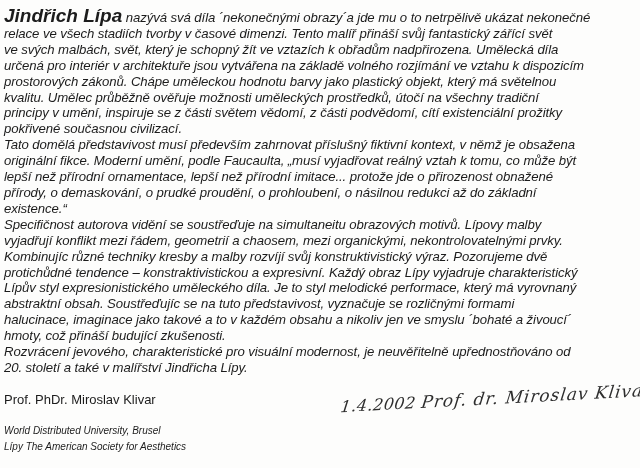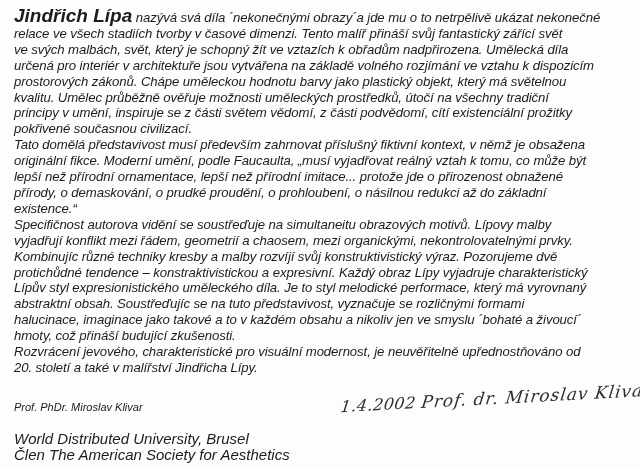--- a/index.html
+++ b/index.html
@@ -6,48 +6,47 @@
   html, body { width: 640px; height: 468px; }
   body {
     background: #fdfdfc;
     font-family: "Liberation Sans", sans-serif;
     overflow: hidden;
   }
   .page {
     position: relative;
     width: 640px;
     height: 413px;
-    padding: 8px 10px 0 14px;
+    padding: 8px 10px 0 4px;
     color: #1c1c1c;
   }
   .body-text {
     font-style: italic;
     font-size: 13.2px;
     line-height: 15.9px;
     letter-spacing: -0.1px;
   }
   .para {
     white-space: pre-line;
   }
   .artist-name {
     font-weight: bold;
     font-style: italic;
     font-size: 19px;
     letter-spacing: 0;
   }
   .author {
-    margin-top: 24px;
-    font-style: italic;
-    font-size: 11px;
+    margin-top: 16px;
+    font-size: 13px;
     line-height: 15.9px;
   }
   .affiliations {
     margin-top: 15px;
     font-style: italic;
-    font-size: 15px;
+    font-size: 10px;
     line-height: 15.9px;
   }
   .signature {
     position: absolute;
     left: 342px;
     top: 396px;
     white-space: nowrap;
     font-family: "DejaVu Serif", serif;
     font-style: italic;
     font-size: 16px;
@@ -92,21 +91,21 @@
 hmoty, což přináší budující zkušenosti.</p>
 
     <p class="para">Rozvrácení jevového, charakteristické pro visuální modernost, je neuvěřitelně upřednostňováno od
 20. století a  také v malířství Jindřicha Lípy.</p>
   </div>
 
   <p class="author">Prof. PhDr. Miroslav Klivar</p>
 
   <div class="affiliations">
     <p>World Distributed University, Brusel</p>
-    <p>Člen The American Society for Aesthetics</p>
+    <p>Lípy The American Society for Aesthetics</p>
   </div>
 
   <div class="signature">
     <span class="sig-date">1.4.2002</span>
     <span class="sig-name">Prof. dr. Miroslav Klivar</span>
   </div>
 
 </div>
 
 </body></html>

